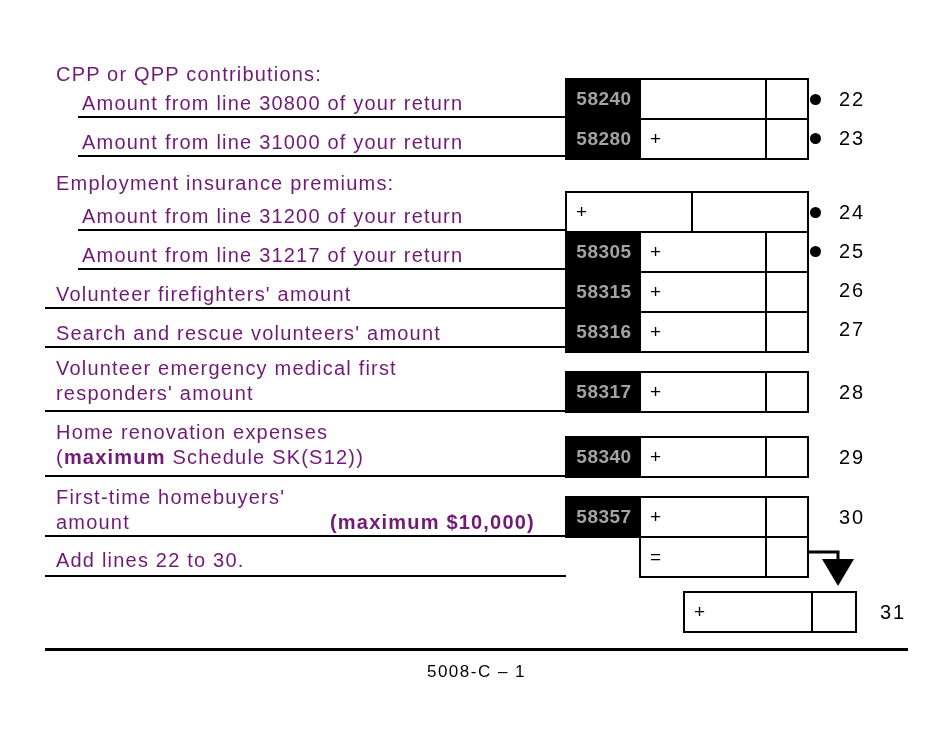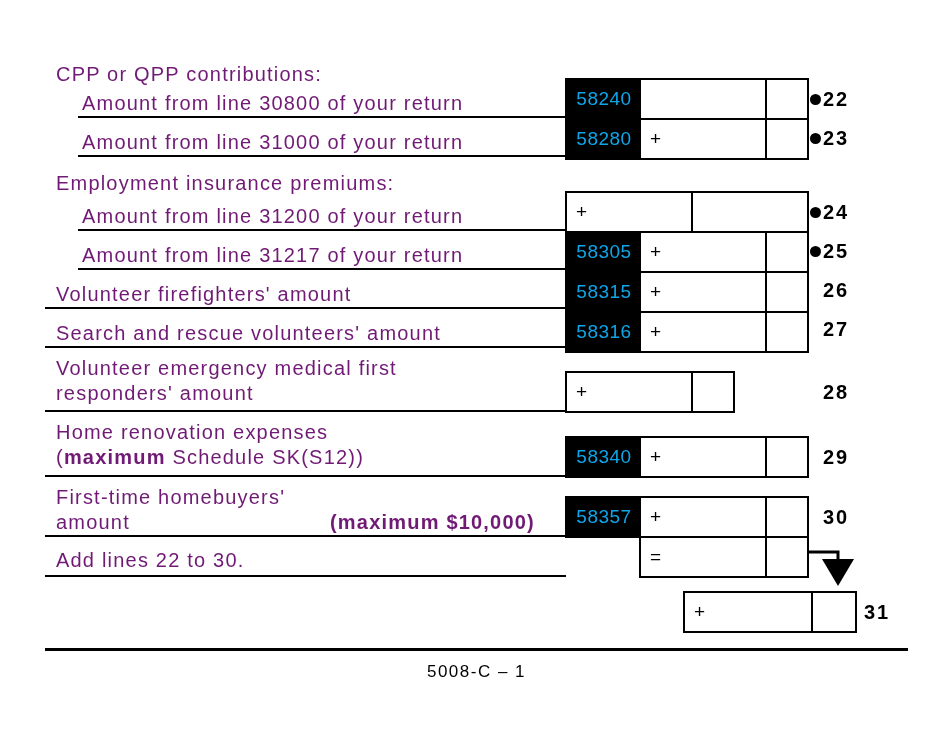--- a/index.html
+++ b/index.html
@@ -5,30 +5,30 @@
   html,body{margin:0;padding:0;background:#ffffff;}
   #page{position:relative;width:950px;height:733px;background:#ffffff;overflow:hidden;
         font-family:"Liberation Sans", sans-serif;color:#000;}
   .label{position:absolute;font-size:20px;letter-spacing:1.2px;white-space:nowrap;color:#701a75;}
   .bold{font-weight:700;}
   .ul{position:absolute;height:2px;background:#000;}
   
   .boxgroup{position:absolute;border:2px solid #000;background:#fff;}
   .brow{display:flex;height:38px;}
   .brow + .brow{border-top:2px solid #000;}
-  .code{width:74px;background:#000;color:#0ea5e9;font-weight:400;font-size:19px;
+  .code{width:74px;background:#000;color:#a3a3a3;font-weight:700;font-size:19px;
         display:flex;align-items:center;justify-content:center;letter-spacing:0.5px;}
   .amt{width:126px;display:flex;align-items:center;padding-left:9px;box-sizing:border-box;
        font-size:19px;border-right:2px solid #000;background:#fff;}
   .cents{width:40px;background:#fff;}
   
   .marker{position:absolute;height:40px;display:flex;align-items:center;left:810px;}
   .dot{width:11px;height:11px;border-radius:50%;background:#000;margin-right:2px;}
   .nodot{width:13px;}
-  .num{font-size:20px;font-weight:700;letter-spacing:2px;}
+  .num{font-size:20px;font-weight:400;letter-spacing:2px;margin-left:16px;}
   .footer{position:absolute;left:45px;width:863px;text-align:center;top:662px;
           font-size:17px;letter-spacing:1.5px;}
   .rule{position:absolute;left:45px;width:863px;height:3px;background:#000;top:648px;}
   svg{position:absolute;overflow:visible;}
 </style>
 </head>
 <body>
 
 <div id="page">
 
@@ -119,20 +119,21 @@
   <div class="marker" style="top:309px">
     <span class="nodot"></span>
     <span class="num">27</span>
   </div>
 
   <div class="label" style="left:56px;top:357px">Volunteer emergency medical first</div>
   <div class="label" style="left:56px;top:382px">responders' amount</div>
   <div class="ul" style="left:45px;top:410px;width:521px"></div>
   <div class="boxgroup" style="left:565px;top:371px">
     <div class="brow">
+      <div class="code">58317</div>
       <div class="amt">
           <span>+</span>
         </div>
       <div class="cents"></div>
     </div>
   </div>
   <div class="marker" style="top:372px">
     <span class="nodot"></span>
     <span class="num">28</span>
   </div>

